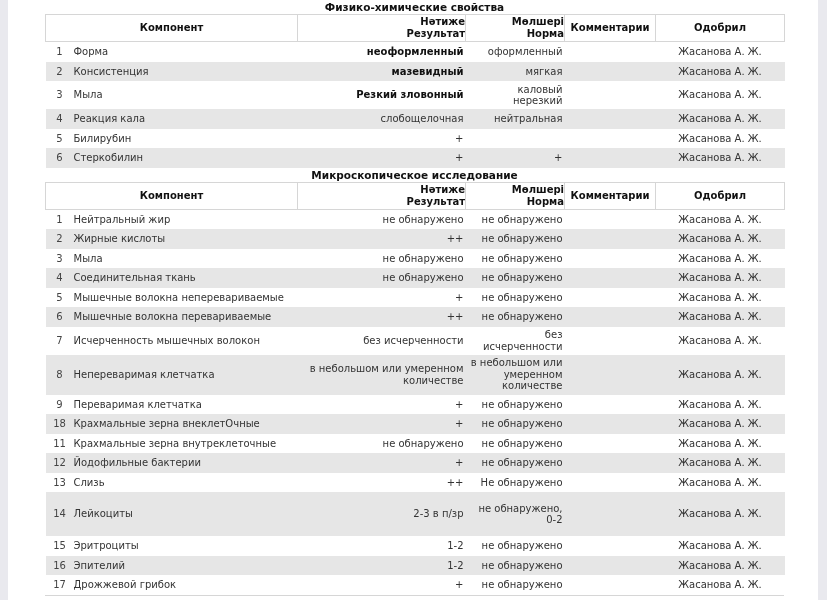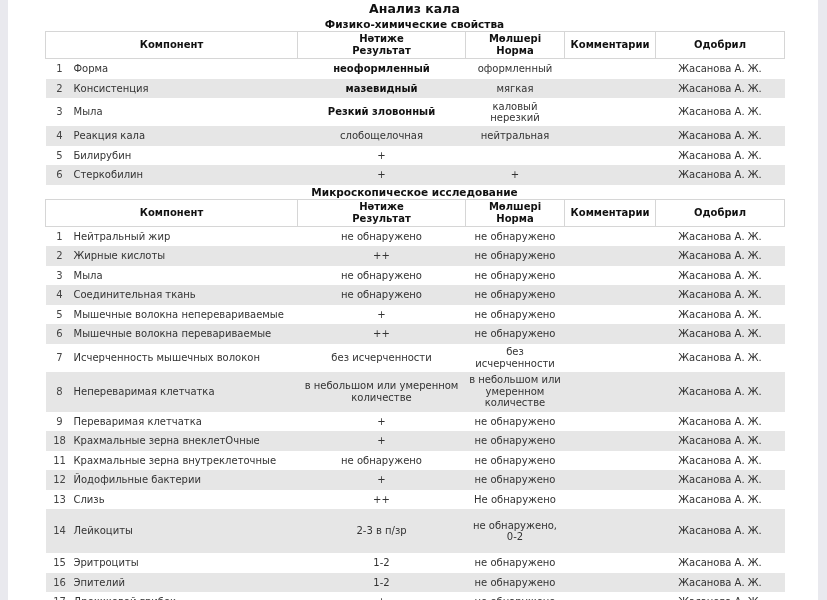--- a/index.html
+++ b/index.html
@@ -32,31 +32,30 @@
     font-weight: bold; font-size: 10px; color: #111;
     border: 1px solid #d6d6d6; height: 26px; padding: 0; line-height: 12px;
     text-align: center; background: #fff;
   }
   tbody td { padding: 0 2px; height: 19.5px; line-height: 11.5px; color: #333; vertical-align: middle; }
   tbody tr.stripe td { background: #e6e6e6; }
   td.num { text-align: center; color: #444; }
   td.comp { text-align: left; padding-left: 0; }
   td.ctr { text-align: center; }
   td.bold { font-weight: bold; color: #111; }
-  .line { display: block; }
+  .line { display: block; text-align: right; }
   .bottom-rule { height: 1px; background: #d6d6d6; width: 739px; }
 </style>
 </head>
 <body>
 
 <div class="edge-left"></div>
 <div class="edge-right"></div>
 
 <div class="page">
-  <div class="title">Анализ кала</div>
   <div id="sections">
       <div class="subtitle">Физико-химические свойства</div>
       <table>
         <colgroup>
           <col class="c-num">
           <col class="c-comp">
           <col class="c-res">
           <col class="c-norm">
           <col class="c-com">
           <col class="c-app">

